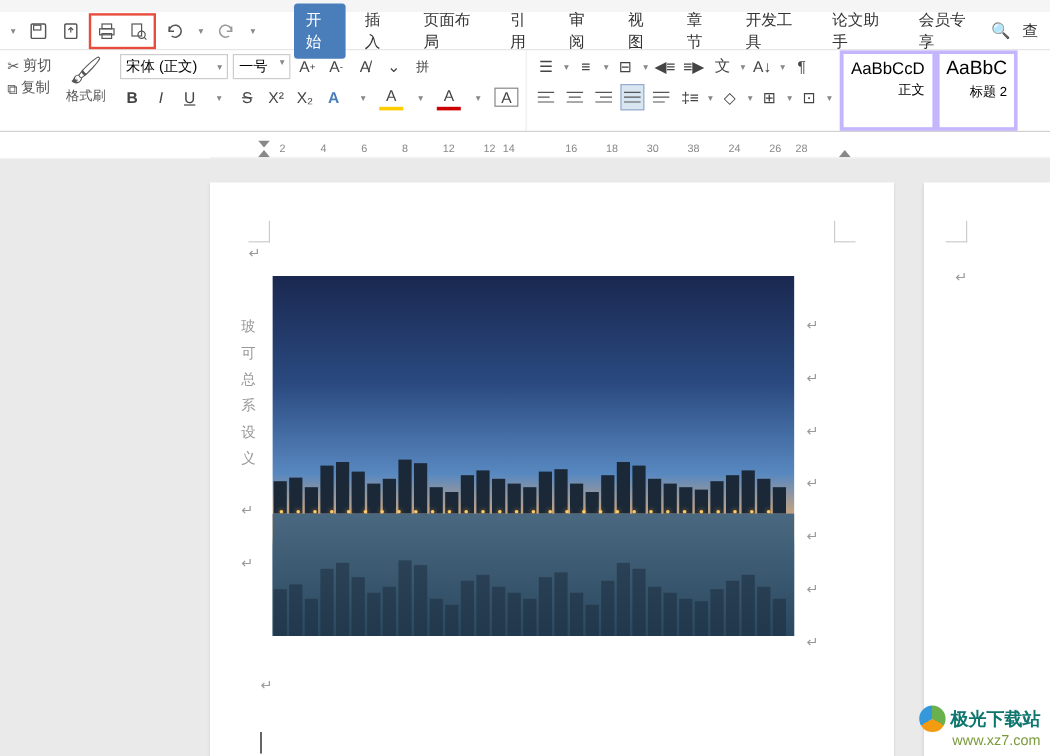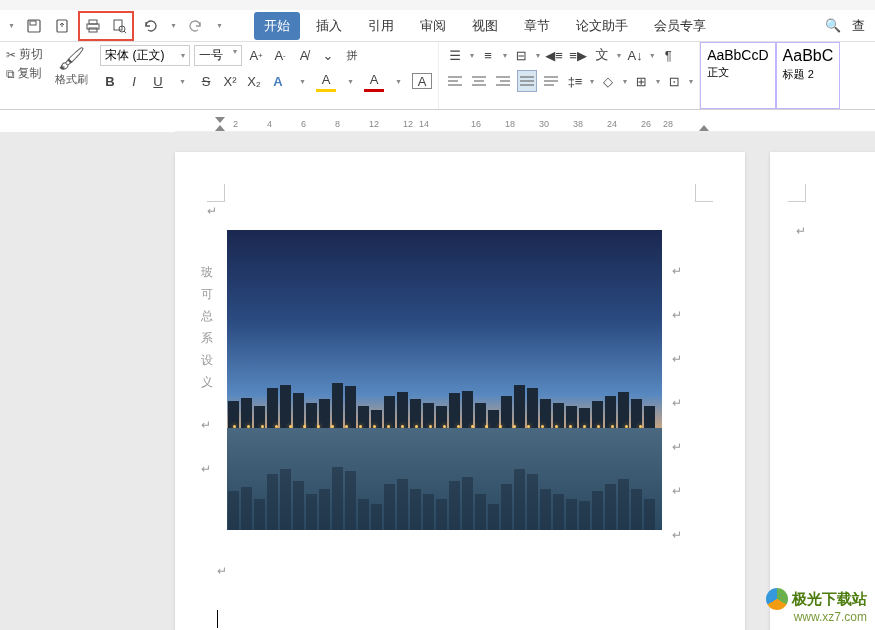--- a/index.html
+++ b/index.html
@@ -20,21 +20,21 @@
 .ribbon-group { display: flex; flex-direction: column; padding: 2px 6px; border-right: 1px solid #eee; font-size: 12px; }
 .ribbon-row { display: flex; align-items: center; gap: 4px; }
 .ribbon-item { height: 22px; display: flex; align-items: center; justify-content: center; min-width: 20px; color: #444; font-size: 13px; }
 .clipboard { display: flex; flex-direction: column; gap: 2px; padding: 4px 6px; font-size: 12px; color: #555; }
 .clipboard-row { display: flex; align-items: center; gap: 3px; }
 .format-painter { display: flex; flex-direction: column; align-items: center; padding: 4px 6px; font-size: 11px; color: #555; }
 .format-painter .icon { font-size: 22px; }
 .font-select { border: 1px solid #ccc; padding: 1px 4px; font-size: 12px; min-width: 90px; display: flex; justify-content: space-between; align-items: center; background: #fff; }
 .font-size-sel { border: 1px solid #ccc; padding: 1px 4px; font-size: 12px; min-width: 48px; display: flex; justify-content: space-between; background: #fff; }
 .styles { display: flex; gap: 0; }
-.style-item { border: 1px solid #c4b5fd; padding: 4px 6px; text-align: left; font-size: 11px; min-width: 64px; }
+.style-item { border: 3px solid #c4b5fd; padding: 4px 6px; text-align: right; font-size: 11px; min-width: 64px; }
 .style-item .preview { font-size: 14px; margin-bottom: 2px; }
 .style-item.h1 .preview { font-weight: bold; font-size: 18px; }
 .style-item.h2 .preview { font-size: 16px; }
 
 .ruler { height: 22px; background: #fff; position: relative; margin-left: 175px; border-bottom: 1px solid #eee; font-size: 9px; color: #888; display: flex; align-items: flex-end; padding-bottom: 2px;}
 .ruler-mark { position: absolute; bottom: 2px; }
 .ruler-marker { position: absolute; bottom: 0; }
 
 .doc-area { background: #eaeaea; height: 498px; position: relative; overflow: hidden; }
 .page { position: absolute; background: #fff; box-shadow: 0 1px 3px rgba(0,0,0,0.15); }
@@ -55,21 +55,21 @@
 .water { position: absolute; bottom: 0; left: 0; right: 0; height: 34%; background: linear-gradient(to bottom, #4a6880 0%, #2a4860 100%); }
 .reflection { position: absolute; bottom: 0; left: 0; right: 0; height: 34%; display: flex; align-items: flex-start; opacity: 0.5; transform: scaleY(-1);}
 .lights { position: absolute; bottom: 34%; left: 0; right: 0; height: 4px; }
 .light { position: absolute; width: 3px; height: 3px; background: #ffcc66; border-radius: 50%; box-shadow: 0 0 4px #ffaa33; }
 
 .cursor-line { position: absolute; width: 1px; height: 18px; background: #000; }
 
 .watermark { position: absolute; right: 8px; bottom: 6px; text-align: right; }
 .watermark .logo-row { display: flex; align-items: center; justify-content: flex-end; gap: 4px; }
 .watermark-logo { width: 22px; height: 22px; border-radius: 50%; background: conic-gradient(#6ab04c 0 120deg, #f39c12 120deg 240deg, #3498db 240deg 360deg); }
-.watermark-name { font-size: 15px; font-weight: bold; color: #4d7c0f; }
+.watermark-name { font-size: 15px; font-weight: bold; color: #0f766e; }
 .watermark-url { font-size: 12px; color: #7a9a3a; }
 
 svg { display: block; }
 .dd-arrow { font-size: 8px; color: #888; margin-left: 1px; }
 </style>
 </head>
 <body>
 
 <div class="tab-row"></div>
 
@@ -120,24 +120,26 @@
         <path d="M12 4v4H8" fill="none" stroke="#999" stroke-width="1.3"></path>
       </svg>
   </div>
   <div class="qat-item dd">
       <span class="dd-arrow">▾</span>
     </div>
 
   <div class="menu-tabs">
     <div class="menu-tab active">开始</div>
     <div class="menu-tab">插入</div>
+    <div class="menu-tab">页面布局</div>
     <div class="menu-tab">引用</div>
     <div class="menu-tab">审阅</div>
     <div class="menu-tab">视图</div>
     <div class="menu-tab">章节</div>
+    <div class="menu-tab">开发工具</div>
     <div class="menu-tab">论文助手</div>
     <div class="menu-tab">会员专享</div>
   </div>
   <div class="menu-right">
     <span>🔍</span>
     <span>查</span>
   </div>
 </div>
 
 <div class="ribbon">

